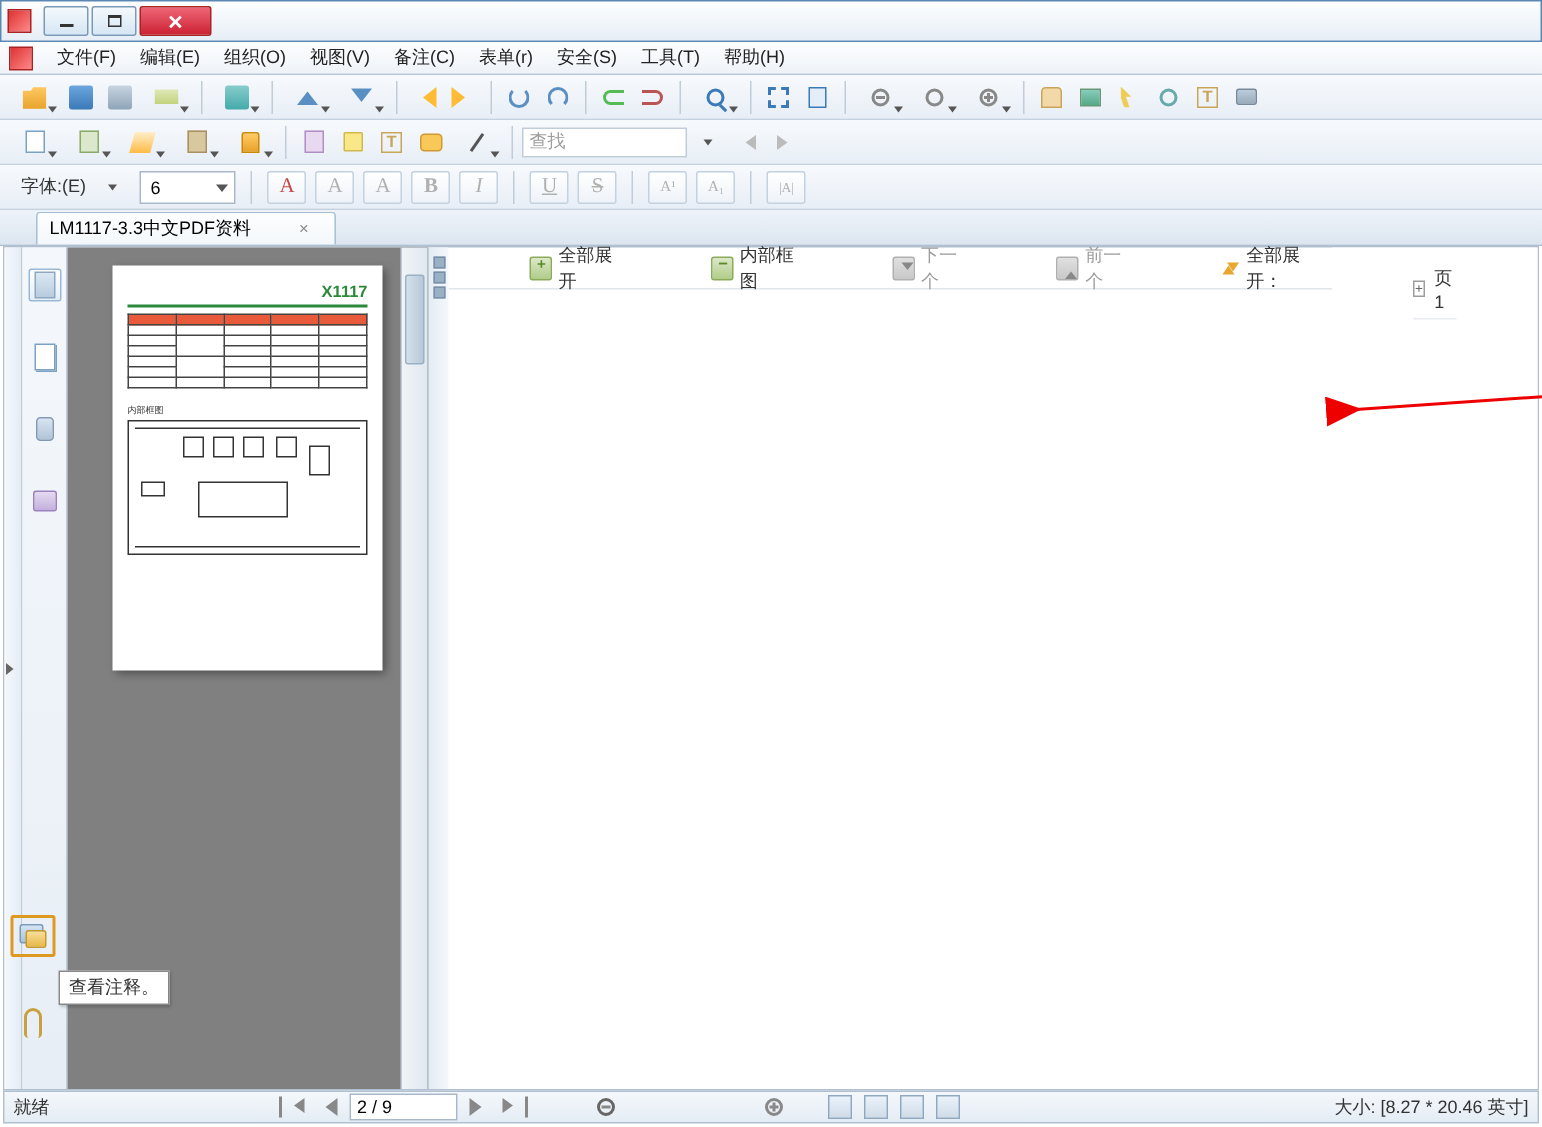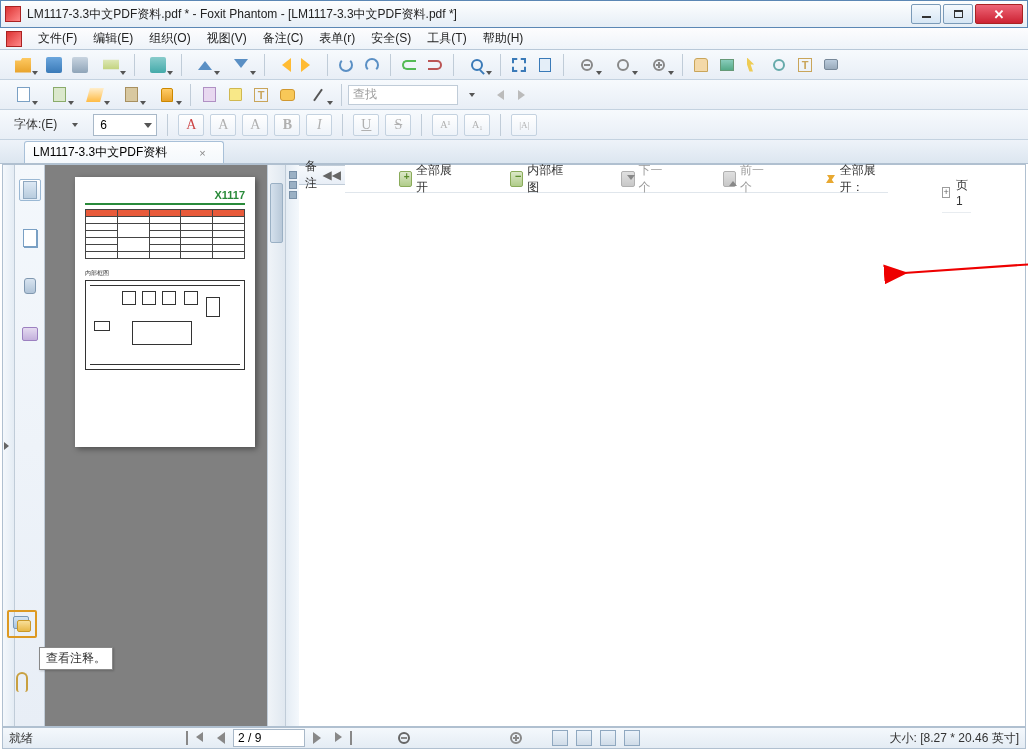--- a/index.html
+++ b/index.html
@@ -159,21 +159,20 @@
 .zoom-combo .dd{position:absolute;right:3px;top:6px;border-left:3px solid transparent;border-right:3px solid transparent;border-top:4px solid #555;}
 .view-ico { width:16px;height:16px;border:1px solid #8fa8c0;background:linear-gradient(#eaf2fa,#d0dce8); }
 .spacer { flex:1; }
 .search-box { width:110px;height:20px;border:1px solid #c0ccd8;background:#fff;padding:0 4px;color:#9c9c9c; display:flex;align-items:center;}
 </style>
 </head>
 <body>
 
 <div class="titlebar">
   <span class="app-icon"></span>
-  <span class="title-text">LM1117-3.3中文PDF资料.pdf * - Foxit Phantom - [LM1117-3.3中文PDF资料.pdf *]</span>
   <div class="win-btns">
     <div class="win-btn">
         <span style="width:9px;height:2px;background:#333;margin-top:6px;"></span>
       </div>
     <div class="win-btn">
         <span style="width:9px;height:8px;border:1px solid #333;border-top:2px solid #333;"></span>
       </div>
     <div class="win-btn close">
         <span style="font-size:13px;font-weight:bold;">✕</span>
       </div>
@@ -464,24 +463,20 @@
           <div class="thumb"></div>
         </div>
     </div>
     <div class="strip-r">
       <div class="sq"></div>
       <div class="sq"></div>
       <div class="sq"></div>
     </div>
   </div>
 
-  <div class="comments-hdr">
-    <span class="lbl">备注</span>
-    <span class="collapse">◀◀</span>
-  </div>
   <div class="comments-tools">
     <div class="ctool">
         <span class="ci ci-expand"></span>
         <span>全部展开</span>
       </div>
     <div class="ctool">
         <span class="ci ci-collapse"></span>
         <span>内部框图</span>
       </div>
     <div class="ctool disabled">

